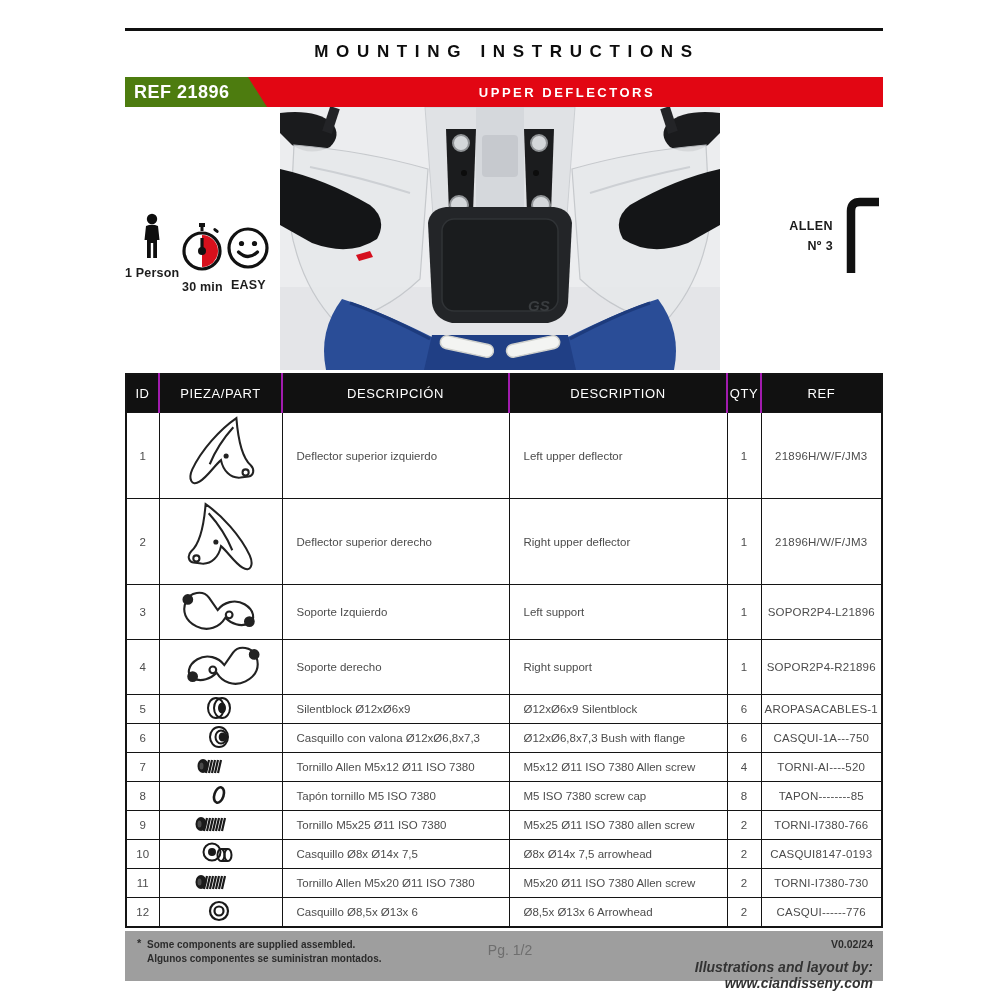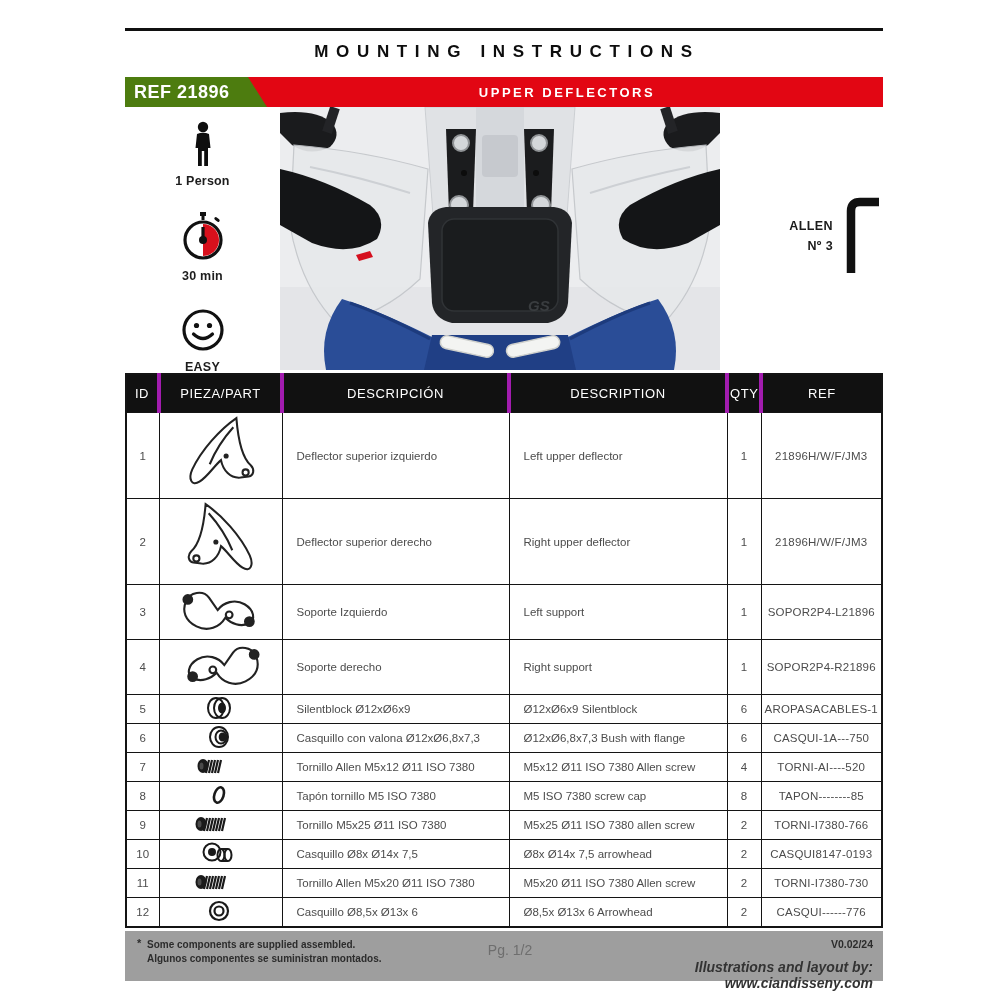--- a/index.html
+++ b/index.html
@@ -7,31 +7,31 @@
   .content{position:absolute;left:125px;top:0;width:758px;}
   .top-rule{margin-top:28px;height:3px;background:#101010;}
   .main-title{text-align:center;font-weight:bold;font-size:17px;letter-spacing:.45em;color:#0d0d0d;padding:11px 0 10px 6px;}
   .banner{position:relative;height:30px;background:#e20613;margin-top:5px;}
   .banner-gray{position:absolute;left:0;top:0;width:142px;height:30px;background:#4d7c0f;
     clip-path:polygon(0 0,123px 0,142px 100%,0 100%);display:flex;align-items:center;}
   .banner-gray span{color:#fff;font-weight:bold;font-size:18px;letter-spacing:.5px;padding-left:9px;}
   .banner-label{position:absolute;left:142px;right:16px;top:0;height:30px;display:flex;align-items:center;justify-content:center;
     color:#fff;font-weight:bold;font-size:13px;letter-spacing:2.5px;}
   .mid{display:flex;height:265px;}
-  .badge-col{width:155px;display:flex;flex-direction:column;align-items:center;box-sizing:border-box;padding-top:14px;}
+  .badge-col{width:155px;display:flex;flex-direction:row;align-items:center;box-sizing:border-box;padding-top:14px;}
   .badge{display:flex;flex-direction:column;align-items:center;}
   .badge-label{font-size:12.5px;color:#1d1d1d;font-weight:600;margin-top:3px;letter-spacing:.2px;}
   .photo{width:440px;height:263px;overflow:hidden;background:#ecedef;}
   .tool-col{flex:1;display:flex;flex-direction:column;align-items:flex-end;box-sizing:border-box;padding:86px 2px 0 0;}
   .tool{display:flex;align-items:center;margin-bottom:14px;}
   .tool-labels{text-align:right;margin-right:6px;}
   .tool-name,.tool-size{font-size:12.5px;font-weight:600;color:#1b1b1b;line-height:20px;letter-spacing:.4px;}
   table{width:100%;border-collapse:collapse;table-layout:fixed;margin-top:1px;border:2px solid #141414;}
   col.c-id{width:33px;}col.c-part{width:123px;}col.c-des{width:227px;}col.c-den{width:218px;}col.c-qty{width:34px;}col.c-ref{width:121px;}
-  th{background:#111;color:#fff;font-size:13px;font-weight:400;height:35px;letter-spacing:.6px;border-right:4px solid #a21caf;}
+  th{background:#111;color:#fff;font-size:13px;font-weight:400;height:35px;letter-spacing:.6px;border-right:2px solid #a21caf;}
   th:last-child{border-right:none;}
   td{border:1.5px solid #141414;color:#4c4c4c;font-size:11.5px;vertical-align:middle;overflow:hidden;}
   td.c{text-align:center;}
   td.l{padding-left:14px;text-align:left;}
   td.ref{text-align:center;letter-spacing:.2px;}
   tr.row-xl{height:86px;} tr.row-lg{height:54px;} tr.row-sm{height:26px;}
   td.part{text-align:center;}
   .footer{margin-top:3px;height:50px;background:#9e9e9e;display:flex;box-sizing:border-box;padding:7px 10px 6px 10px;}
   .foot-left{width:42%;font-size:10px;font-weight:bold;color:#2c2c2c;line-height:1.4;position:relative;padding-left:12px;}
   .foot-left sup{position:absolute;left:2px;top:-2px;font-size:11px;}

